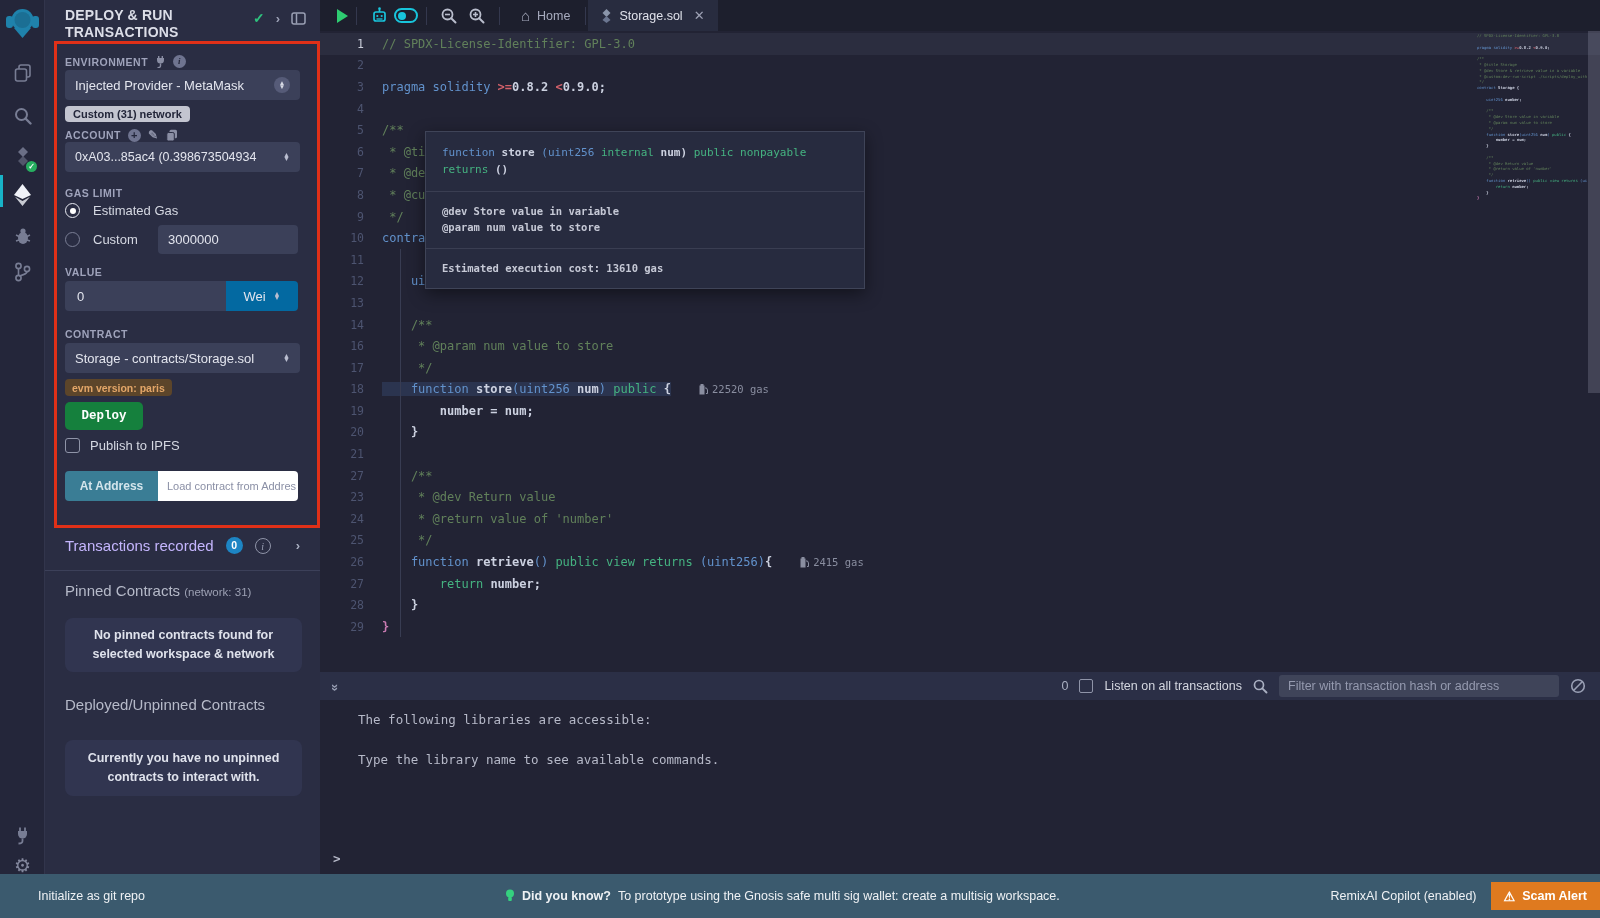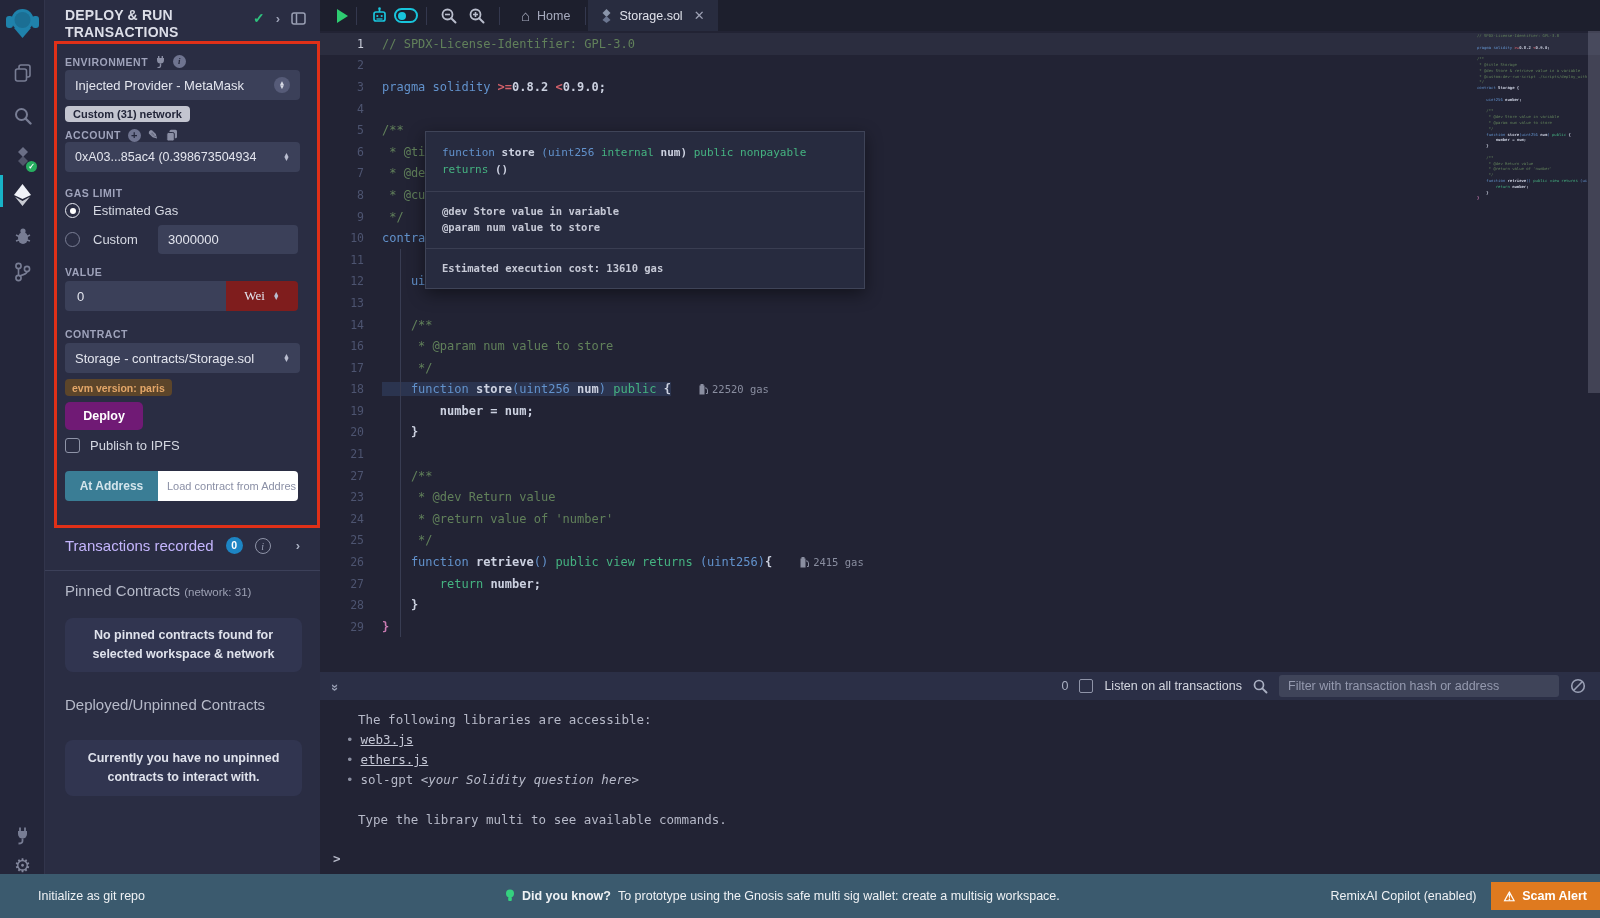--- a/index.html
+++ b/index.html
@@ -31,23 +31,23 @@
   .stepper { display:flex; flex-direction:column; line-height:4px; color:#b9bdcf; font-size:7px; flex:none; }
   .stepper-circle { width:16px; height:16px; border-radius:50%; background:#565b78; display:flex; flex-direction:column; align-items:center; justify-content:center; line-height:4px; color:#d6d9e4; font-size:6.5px; flex:none; }
   .pill-badge { position:absolute; left:20px; background:#c3c5d0; color:#23263a; font-size:11px; font-weight:bold; border-radius:4px; padding:2px 8px; }
   .radio-row { position:absolute; left:20px; display:flex; align-items:center; gap:13px; color:#d5d8e2; font-size:13px; }
   .radio { width:15px; height:15px; border-radius:50%; border:1.5px solid #7a7e95; flex:none; }
   .radio.sel { border-color:#e8eaf2; display:flex; align-items:center; justify-content:center; }
   .radio.sel::after { content:""; width:6px; height:6px; border-radius:50%; background:#fff; }
   .gas-input { position:absolute; left:113px; width:140px; height:29px; background:#3b4059; border:none; border-radius:4px; color:#e3e5ee; font-size:13px; padding:0 10px; font-family:"Liberation Sans",sans-serif; }
   .val-wrap { position:absolute; left:20px; width:233px; height:30px; display:flex; border-radius:4px; overflow:hidden; }
   .val-amount { flex:1; background:#3b4059; color:#e3e5ee; font-size:13px; display:flex; align-items:center; padding:0 12px; }
-  .val-unit { width:72px; background:#7f1d1d; color:#e3e5ee; font-size:13px; display:flex; align-items:center; justify-content:center; gap:8px;font-family:Liberation Serif, serif; }
+  .val-unit { width:72px; background:#0369a1; color:#e3e5ee; font-size:13px; display:flex; align-items:center; justify-content:center; gap:8px; }
   .evm-badge { position:absolute; left:20px; background:#5c452a; color:#e3a668; font-size:10.5px; font-weight:bold; border-radius:4px; padding:2.5px 7px; }
-  .deploy-btn { position:absolute; left:20px; width:78px; height:28px; background:#701a75; border:none; border-radius:5px; color:#fff; font-size:12.5px; font-weight:bold; }
+  .deploy-btn { position:absolute; left:20px; width:78px; height:28px; background:#15803d; border:none; border-radius:5px; color:#fff; font-size:12.5px; font-weight:bold;font-family:Liberation Mono, monospace; }
   .chk-row { position:absolute; left:20px; display:flex; align-items:center; gap:10px; color:#d5d8e2; font-size:13px; }
   .chk { width:15px; height:15px; border:1px solid #8f94a8; border-radius:3px; background:transparent; flex:none; }
   .ataddr-row { position:absolute; left:20px; width:233px; height:30px; display:flex; border-radius:4px; overflow:hidden; }
   .ataddr-btn { width:93px; background:#3a7d95; color:#d4e5ec; font-weight:bold; font-size:12px; display:flex; align-items:center; justify-content:center; border:none; }
   .ataddr-input { flex:1; background:#ffffff; color:#8b90a6; font-size:11px; display:flex; align-items:center; padding:12px 9px; white-space:nowrap; overflow:hidden; }
   .tx-row { position:absolute; left:20px; top:537px; display:flex; align-items:center; gap:12px; width:235px; }
   .tx-label { font-size:15px; color:#c4b5fd; }
   .tx-count { width:17px; height:17px; border-radius:50%; background:#1d85c4; color:#fff; font-size:10.5px; font-weight:bold; text-align:center; line-height:17px; }
   .tx-info { width:16px; height:16px; border-radius:50%; border:1px solid #8f94a8; color:#9ba0b5; font-size:10px; text-align:center; line-height:15px; font-family:"Liberation Serif",serif; font-style:italic; }
   .tx-chev { margin-left:auto; color:#aab0c2; font-size:13px; font-weight:bold; }
@@ -456,27 +456,22 @@
         <input class="th-input" placeholder="Filter with transaction hash or address" style="">
         <svg width="16" height="16" viewBox="0 0 16 16">
             <circle cx="8" cy="8" r="6.3" fill="none" stroke="#9aa0b5" stroke-width="1.6"></circle>
             <line x1="3.8" y1="12.2" x2="12.2" y2="3.8" stroke="#9aa0b5" stroke-width="1.6"></line>
           </svg>
       </div>
     </div>
 
     <div class="terminal">
       <div class="t-line">The following libraries are accessible:</div>
-      <div id="term-libs">
-          <div class="t-line lib"><span class="bullet">•</span><span class="lib-link">web3.js</span></div>
-          <div class="t-line lib"><span class="bullet">•</span><span class="lib-link">ethers.js</span></div>
-          <div class="t-line lib"><span class="bullet">•</span><span>sol-gpt </span><span class="t-italic">&lt;your Solidity question here&gt;</span></div>
-        </div>
       <div class="t-line"> </div>
-      <div class="t-line">Type the library multi to see available commands.</div>
+      <div class="t-line">Type the library name to see available commands.</div>
       <div class="t-prompt">&gt;</div>
     </div>
   </div>
 
   <div class="statusbar">
     <span class="sb-left">Initialize as git repo</span>
     <span class="sb-tip">
       <svg width="10" height="14" viewBox="0 0 10 14">
           <circle cx="5" cy="4.5" r="4" fill="#35d07f"></circle>
           <rect x="3.2" y="8" width="3.6" height="4" rx="1" fill="#35d07f"></rect>

